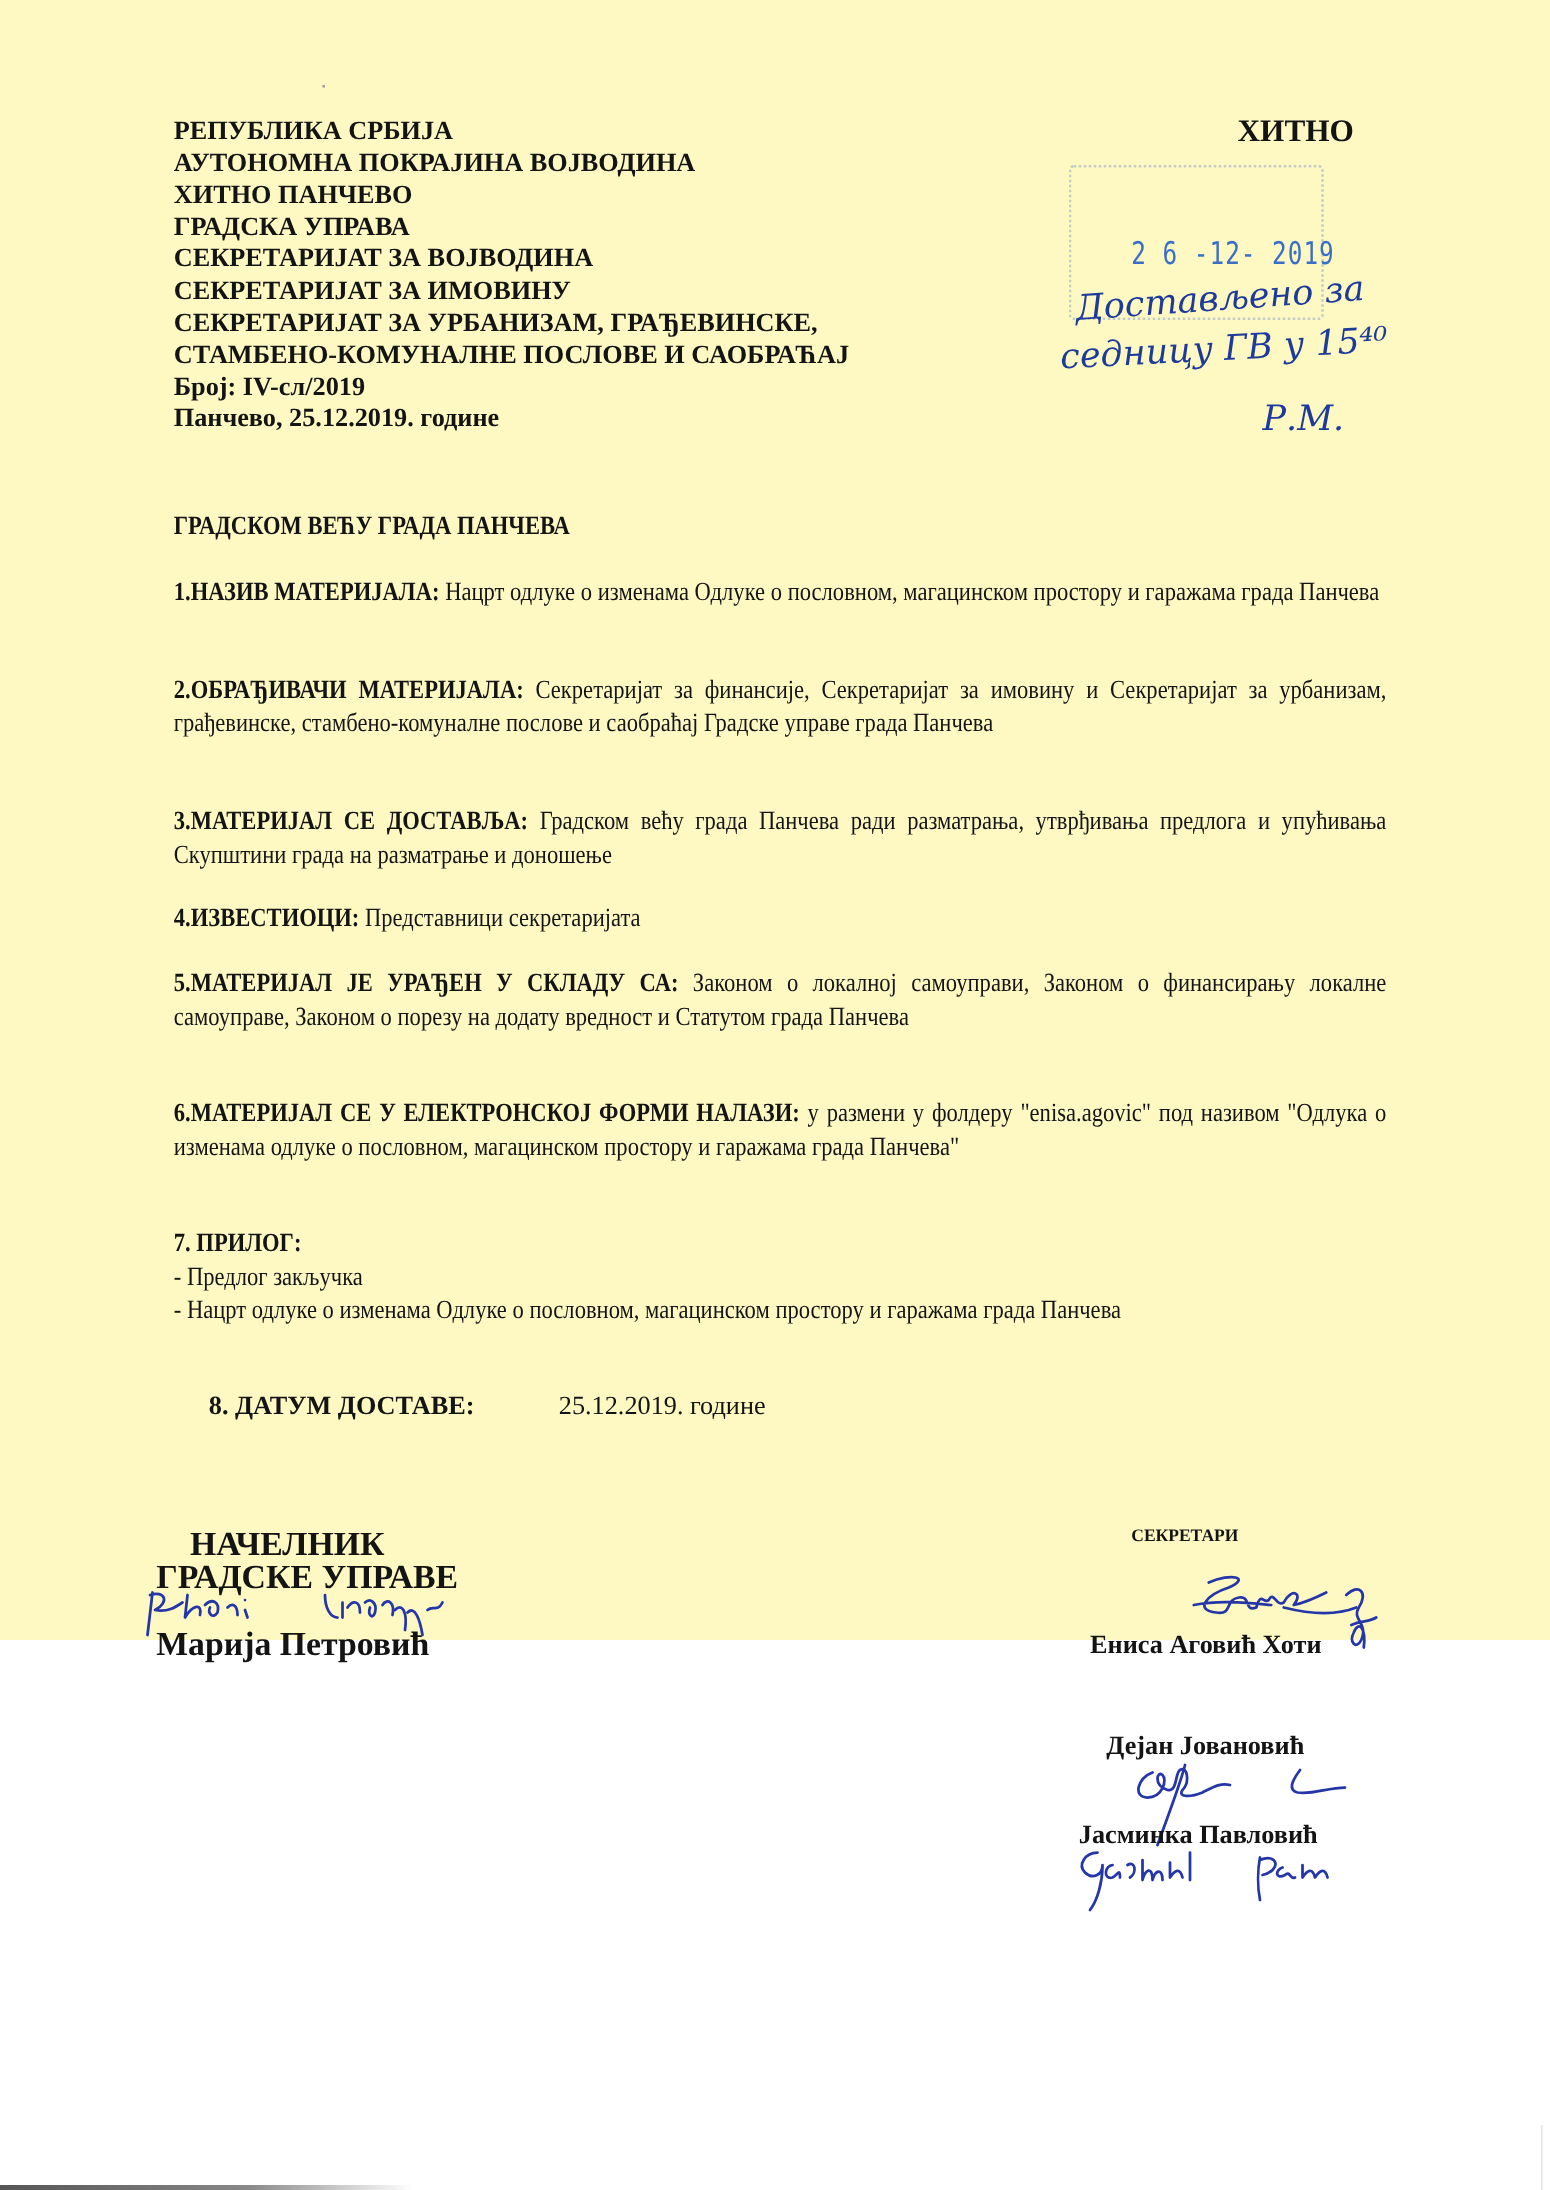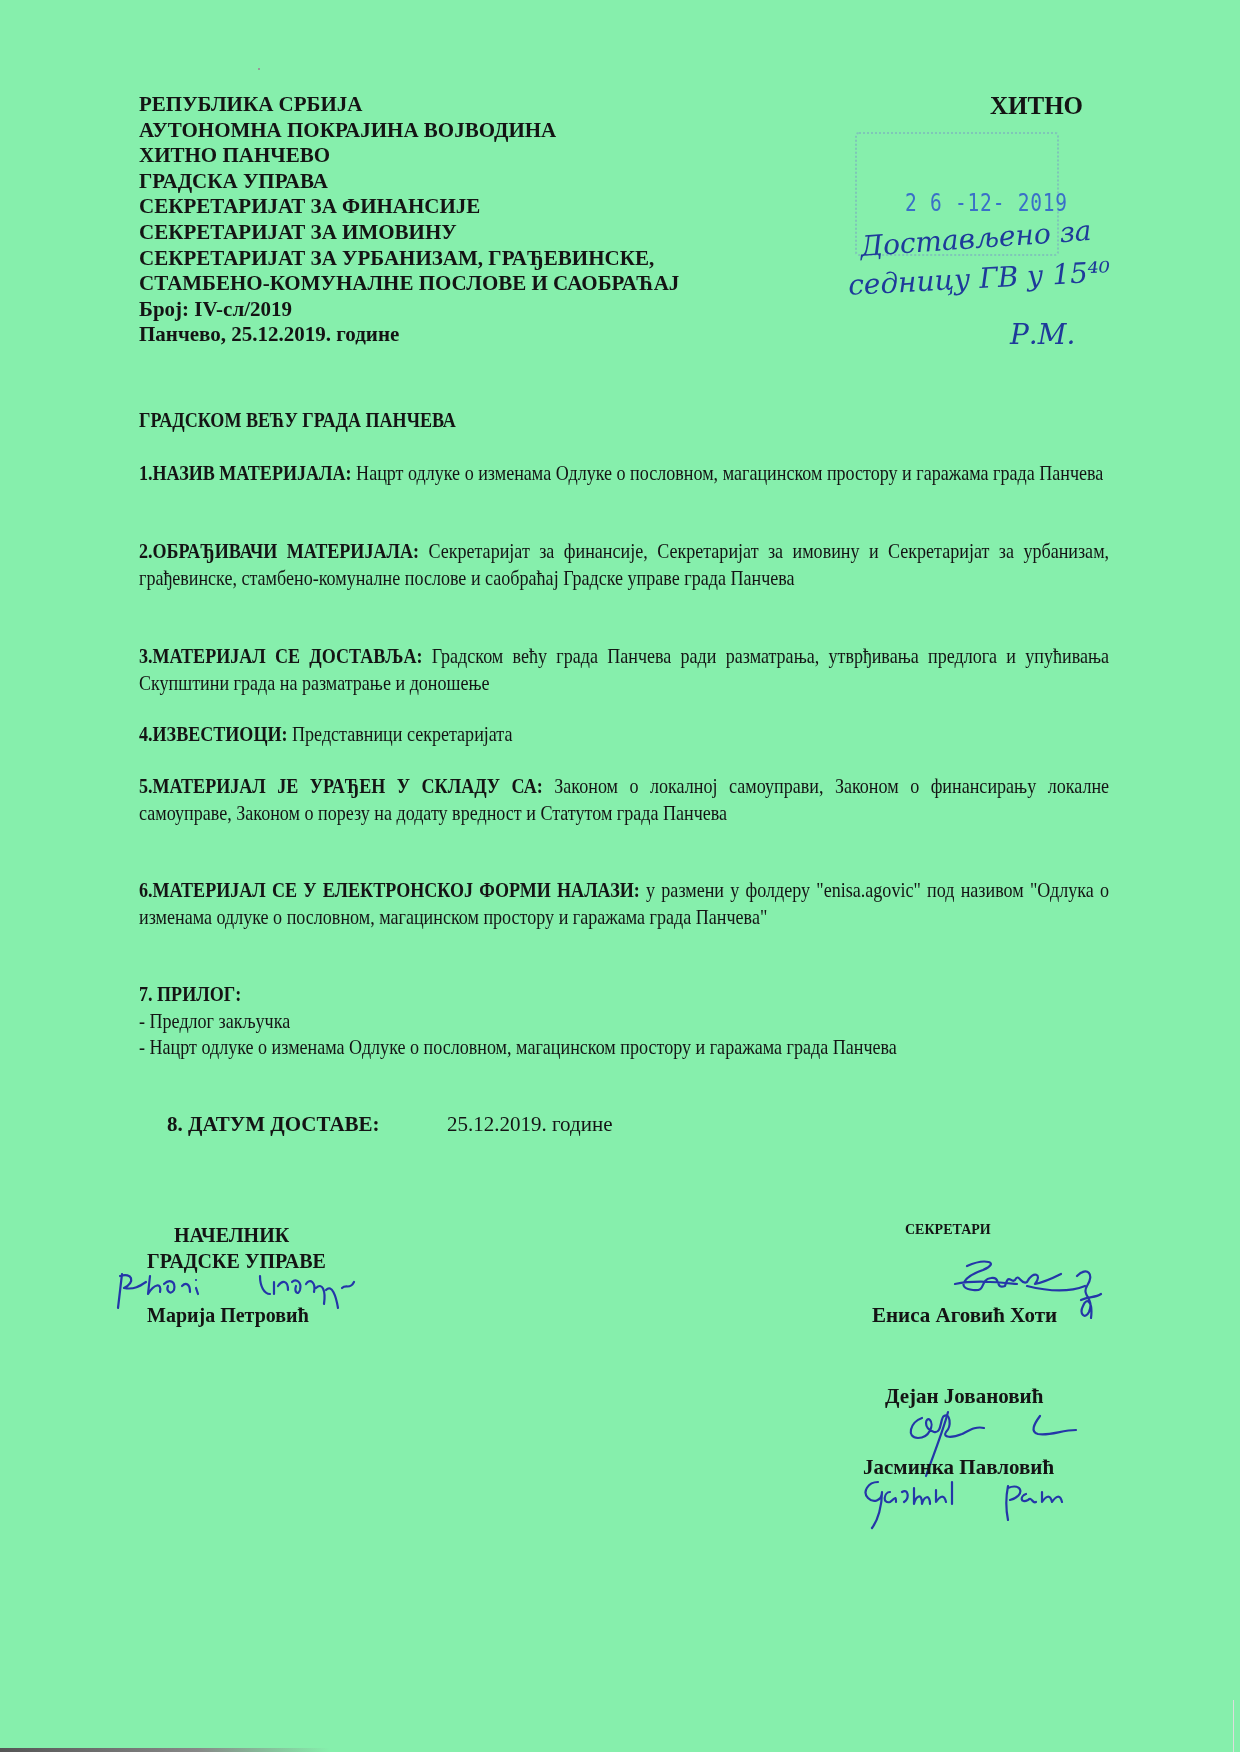--- a/index.html
+++ b/index.html
@@ -1,18 +1,18 @@
 <!DOCTYPE html>
 <html><head>
 <meta charset="utf-8">
 <style>
   html, body { margin: 0; padding: 0; background: #ffffff; }
   body { width: 1240px; height: 1752px; position: relative; overflow: hidden;
          font-family: "Liberation Serif", "DejaVu Serif", serif; color: #141414; }
-  .page { position: absolute; left: 0; top: 0; width: 1240px; height: 1752px; background: #86efac; }
+  .page { position: absolute; left: 0; top: 0; width: 1240px; height: 1312px; background: #fef9c3; }
 
   .header { position: absolute; left: 139px; top: 92px; font-weight: bold; font-size: 21px; line-height: 25.6px; }
   .header div { white-space: nowrap; }
 
   .urgent { position: absolute; left: 990px; top: 92px; font-weight: bold; font-size: 25px; }
 
   .stamp { position: absolute; left: 855px; top: 132px; width: 200px; height: 120px;
            border: 2px dotted rgba(120,150,200,0.45); border-radius: 4px; }
   .stamp-date { position: absolute; left: 905px; top: 188px; font-family: "DejaVu Sans Mono", monospace;
                 font-size: 25px; color: #3a6fc8; letter-spacing: 1px; transform: scaleX(0.78); transform-origin: left; white-space: pre; }
@@ -34,21 +34,21 @@
   .s4 { top: 721px; }
   .s5 { top: 773px; }
   .s6 { top: 877px; }
   .s7 { top: 981px; }
   .s7 .line { display: block; }
 
   .s8 { position: absolute; left: 139px; top: 1112px; font-size: 21px; white-space: nowrap; margin-left: 28px; }
   .s8 b { font-weight: bold; }
   .s8 .val { position: absolute; left: 280px; top: 0; }
 
-  .sig-left { position: absolute; left: 147px; top: 1222px; font-weight: bold; font-size: 20px; line-height: 26px; }
+  .sig-left { position: absolute; left: 125px; top: 1222px; font-weight: bold; font-size: 27px; line-height: 26px; }
   .sig-left .t1 { padding-left: 27px; }
   .sig-left .name { margin-top: 28px; }
 
   .sig-right-title { position: absolute; left: 905px; top: 1222px; font-weight: bold; font-size: 14px; }
   .sec-name { position: absolute; font-weight: bold; font-size: 21px; white-space: nowrap; }
   .sn1 { left: 872px; top: 1303px; }
   .sn2 { left: 885px; top: 1384px; }
   .sn3 { left: 863px; top: 1455px; }
 
   svg.sig { position: absolute; overflow: visible; }
@@ -64,21 +64,21 @@
 
 <div class="page">
 
   <div class="dot"></div>
 
   <div class="header">
     <div>РЕПУБЛИКА СРБИЈА</div>
     <div>АУТОНОМНА ПОКРАЈИНА ВОЈВОДИНА</div>
     <div>ХИТНО ПАНЧЕВО</div>
     <div>ГРАДСКА УПРАВА</div>
-    <div>СЕКРЕТАРИЈАТ ЗА ФИНАНСИЈЕ</div>
+    <div>СЕКРЕТАРИЈАТ ЗА ВОЈВОДИНА</div>
     <div>СЕКРЕТАРИЈАТ ЗА ИМОВИНУ</div>
     <div>СЕКРЕТАРИЈАТ ЗА УРБАНИЗАМ, ГРАЂЕВИНСКЕ,</div>
     <div>СТАМБЕНО-КОМУНАЛНЕ ПОСЛОВЕ И САОБРАЋАЈ</div>
     <div>Број: IV-сл/2019</div>
     <div>Панчево, 25.12.2019. године</div>
   </div>
 
   <div class="urgent">ХИТНО</div>
 
   <div class="stamp"></div>

